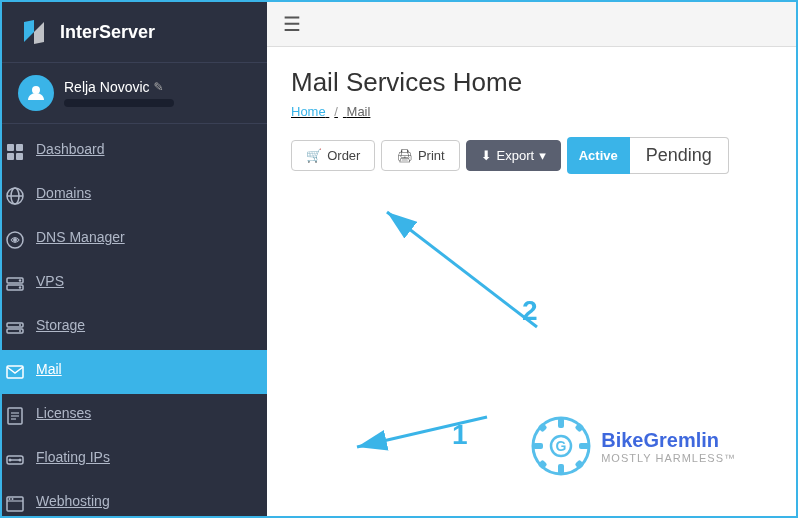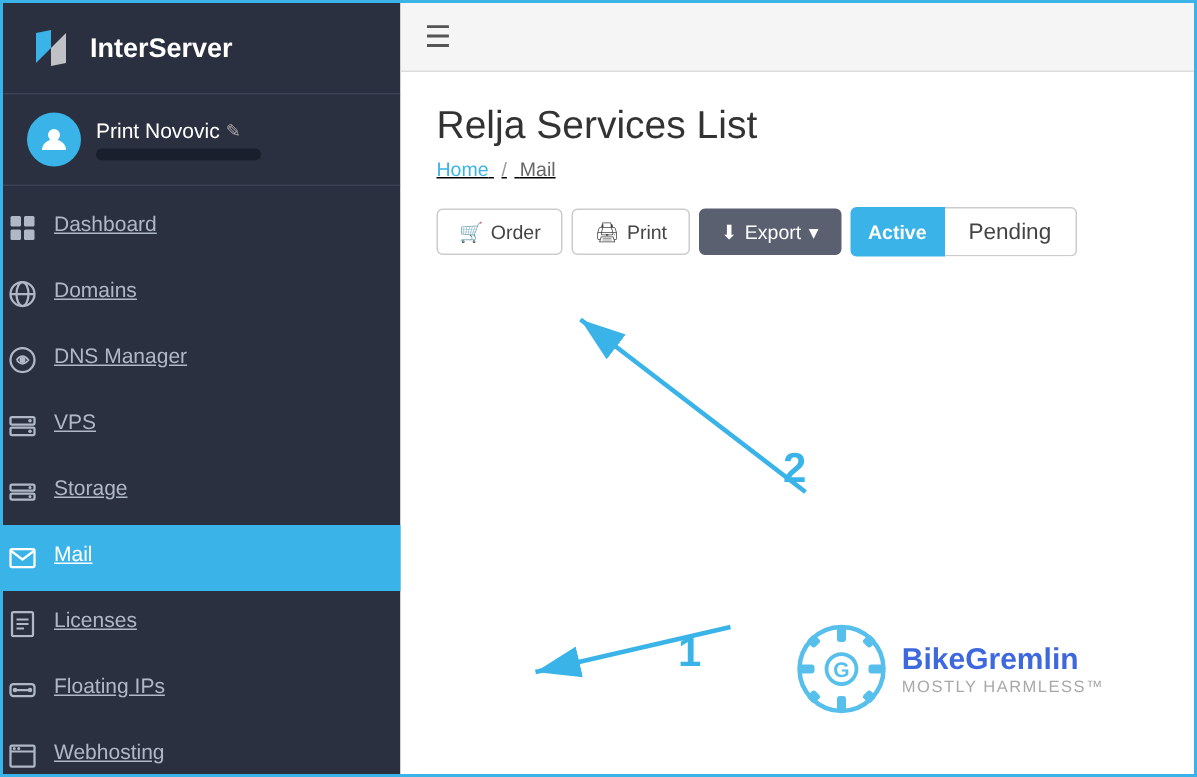--- a/index.html
+++ b/index.html
@@ -36,21 +36,21 @@
     .page-title { font-size: 26px; font-weight: 300; color: #333; margin-bottom: 6px; }
     .breadcrumb { font-size: 13px; margin-bottom: 18px; text-decoration: underline; }
     .breadcrumb-home { color: #3ab4e8; cursor: pointer; }
     .breadcrumb-sep { color: #999; margin: 0 5px; }
     .breadcrumb-current { color: #666; }
 
     .toolbar { display: flex; align-items: center; gap: 6px; margin-bottom: 16px; }
     .btn { display: flex; align-items: center; gap: 5px; padding: 7px 14px; border: 1px solid #ccc; background: #fff; border-radius: 4px; cursor: pointer; font-size: 13px; color: #444; }
     .btn-export { background: #5a6070; color: #fff; border-color: #5a6070; }
     .btn-active { background: #3ab4e8; color: #fff; border: none; padding: 7px 12px; border-radius: 4px 0 0 4px; font-size: 13px; font-weight: 600; cursor: pointer; }
-    .btn-pending { background: #fff; color: #444; border: 1px solid #ccc; border-left: none; padding: 7px 16px; border-radius: 0 4px 4px 0; font-size: 15px; cursor: pointer; }
+    .btn-pending { background: #fff; color: #444; border: 1px solid #ccc; border-left: none; padding: 7px 16px; border-radius: 0 4px 4px 0; font-size: 18px; cursor: pointer; }
 
     
     .bikegremlin { position: absolute; bottom: 40px; right: 60px; display: flex; align-items: center; gap: 10px; opacity: 0.85; }
     .bikegremlin-icon { width: 60px; height: 60px; color: #3ab4e8; }
     .bikegremlin-name { font-size: 20px; font-weight: 700; color: #1d4ed8; }
     .bikegremlin-tagline { font-size: 11px; color: #999; letter-spacing: 1px; text-transform: uppercase; }
 
     
     .arrow-svg { position: absolute; pointer-events: none; }
   </style>
@@ -73,21 +73,21 @@
 
     <div class="sidebar-user">
       <div class="sidebar-user-icon">
         <svg width="20" height="20" viewBox="0 0 20 20" fill="white">
           <circle cx="10" cy="7" r="4"></circle>
           <path d="M2 17c0-4 3.6-7 8-7s8 3 8 7"></path>
         </svg>
       </div>
       <div>
         <div style="display:flex;align-items:center;">
-          <span class="sidebar-user-name">Print Novovic</span>
+          <span class="sidebar-user-name">Relja Novovic</span>
           <span class="edit-icon">✎</span>
         </div>
         <span class="sidebar-user-bar"></span>
       </div>
     </div>
 
     <div class="sidebar-nav">
 
       <div class="nav-item">
         <div class="nav-icon">
@@ -195,21 +195,21 @@
     </div>
   </div>
 
   <div class="main">
 
     <div class="main-topbar">
       <span class="hamburger">☰</span>
     </div>
 
     <div class="main-content">
-      <h1 class="page-title">Relja Services List</h1>
+      <h1 class="page-title">Mail Services Home</h1>
       <div class="breadcrumb">
         <span class="breadcrumb-home">Home</span>
         <span class="breadcrumb-sep">/</span>
         <span class="breadcrumb-current">Mail</span>
       </div>
 
       <div class="toolbar">
         <button class="btn">
           <span>🛒</span>
           <span>Order</span>

